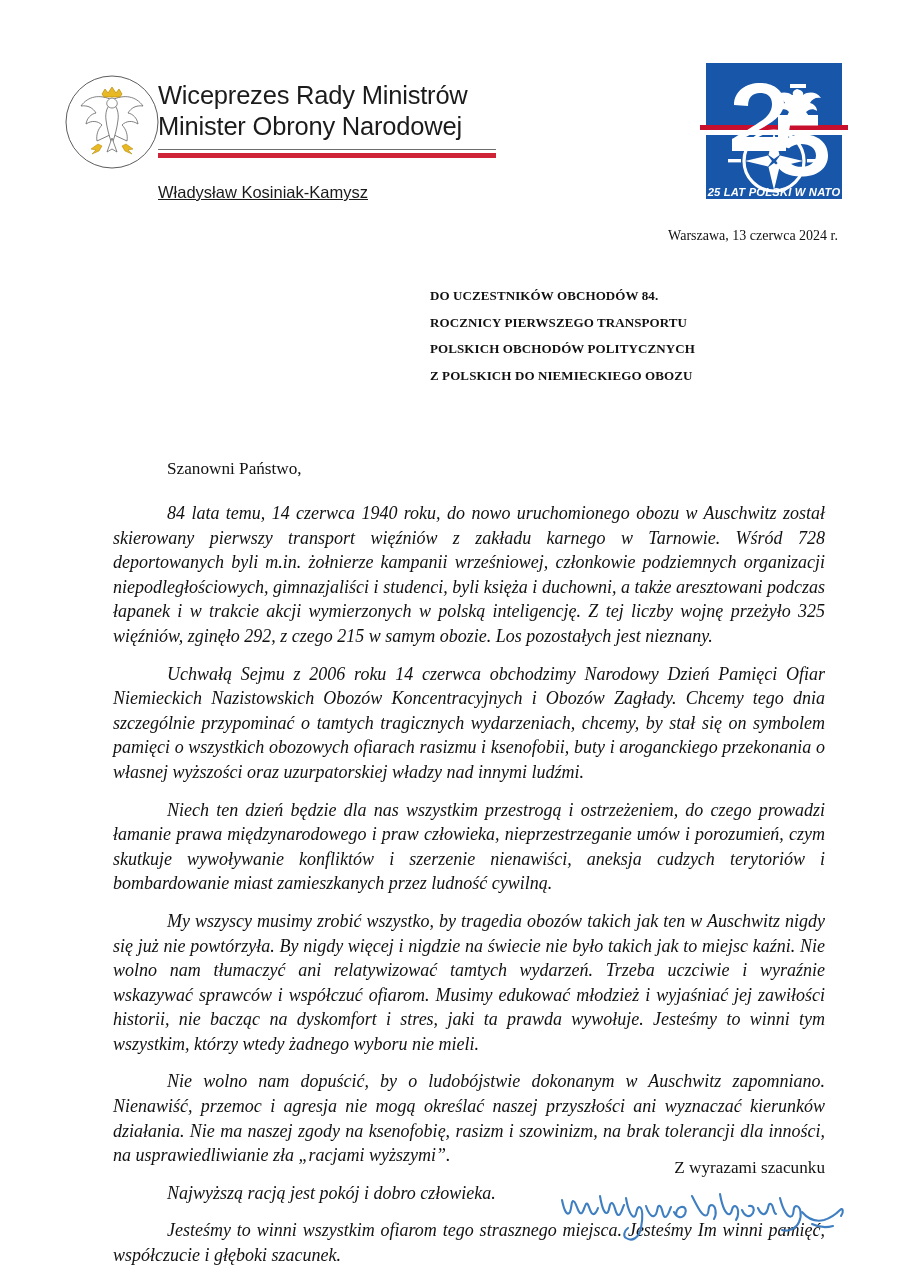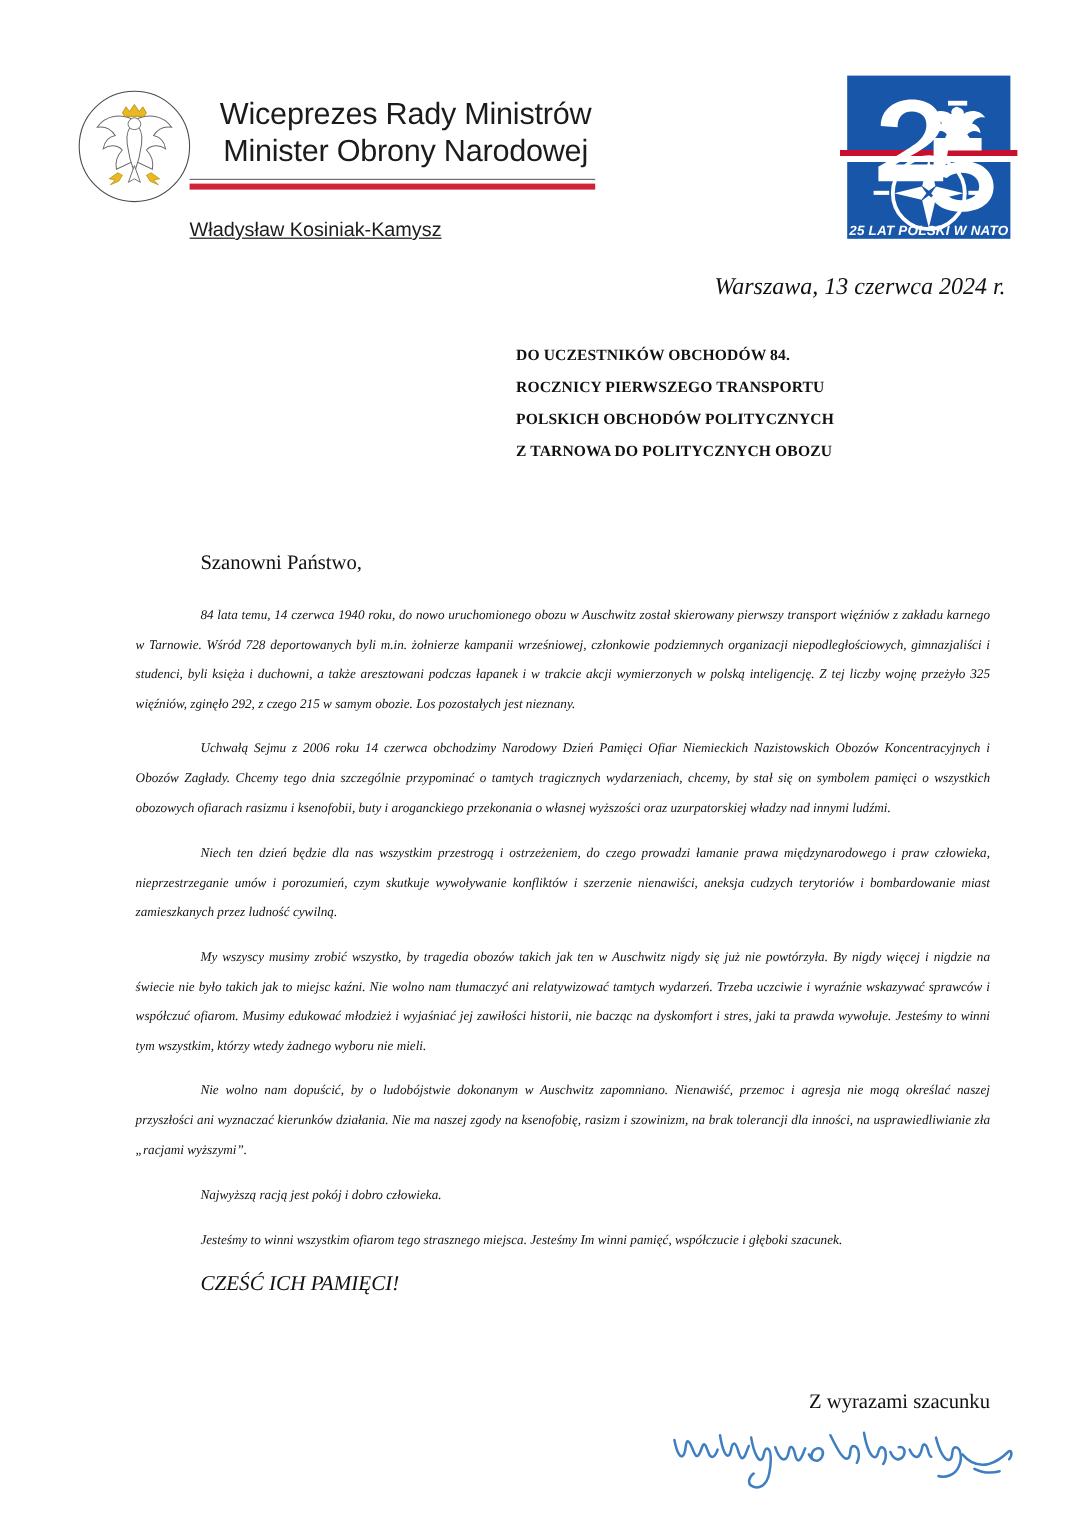--- a/index.html
+++ b/index.html
@@ -15,21 +15,20 @@
     color: #111111;
     overflow: hidden;
   }
 
   
   #letterhead {
     position: absolute;
     left: 0; top: 0;
     width: 900px;
     height: 225px;
-    text-align: center;
   }
 
   #emblem-block {
     position: absolute;
     left: 62px;
     top: 72px;
     width: 100px;
     height: 100px;
   }
 
@@ -83,22 +82,21 @@
     width: 148px;
     height: 148px;
     font-style: italic;
   }
 
   
   #date-line {
     position: absolute;
     right: 62px;
     top: 228px;
-    font-style: italic;
-    font-size: 20px;
+    font-size: 14px;
     white-space: nowrap;
   }
 
   
   #recipient-title {
     position: absolute;
     left: 430px;
     top: 283px;
     width: 400px;
     font-weight: bold;
@@ -117,21 +115,21 @@
     margin-top: 31px;
   }
   .salutation {
     font-size: 17.2px;
     margin: 0 0 22px 0;
     padding-left: 54px;
   }
   p.body-par {
     margin: 0 0 13px 0;
     font-style: italic;
-    font-size: 11px;
+    font-size: 18px;
     line-height: 24.6px;
     text-align: justify;
     text-justify: inter-word;
     text-indent: 54px;
     hyphens: none;
   }
   p.body-par.nojust {
     text-align: left;
   }
   #closing-shout {
@@ -242,21 +240,21 @@
     </svg>
   </div>
 </div>
 
 <div id="date-line">Warszawa, 13 czerwca 2024 r.</div>
 
 <div id="recipient-title">
   <div class="title-line">DO UCZESTNIKÓW OBCHODÓW 84.</div>
   <div class="title-line">ROCZNICY PIERWSZEGO TRANSPORTU</div>
   <div class="title-line">POLSKICH OBCHODÓW POLITYCZNYCH</div>
-  <div class="title-line">Z TARNOWA DO POLITYCZNYCH OBOZU</div>
+  <div class="title-line">Z POLSKICH DO NIEMIECKIEGO OBOZU</div>
 </div>
 
 <div id="letter-body">
   <p class="salutation">Szanowni Państwo,</p>
   <p class="body-par">84 lata temu, 14 czerwca 1940 roku, do nowo uruchomionego obozu w Auschwitz został skierowany pierwszy transport więźniów z zakładu karnego w Tarnowie. Wśród 728 deportowanych byli m.in. żołnierze kampanii wrześniowej, członkowie podziemnych organizacji niepodległościowych, gimnazjaliści i studenci, byli księża i duchowni, a także aresztowani podczas łapanek i w trakcie akcji wymierzonych w polską inteligencję. Z tej liczby wojnę przeżyło 325 więźniów, zginęło 292, z czego 215 w samym obozie. Los pozostałych jest nieznany.</p>
   <p class="body-par">Uchwałą Sejmu z 2006 roku 14 czerwca obchodzimy Narodowy Dzień Pamięci Ofiar Niemieckich Nazistowskich Obozów Koncentracyjnych i Obozów Zagłady. Chcemy tego dnia szczególnie przypominać o tamtych tragicznych wydarzeniach, chcemy, by stał się on symbolem pamięci o wszystkich obozowych ofiarach rasizmu i ksenofobii, buty i aroganckiego przekonania o własnej wyższości oraz uzurpatorskiej władzy nad innymi ludźmi.</p>
   <p class="body-par">Niech ten dzień będzie dla nas wszystkim przestrogą i ostrzeżeniem, do czego prowadzi łamanie prawa międzynarodowego i praw człowieka, nieprzestrzeganie umów i porozumień, czym skutkuje wywoływanie konfliktów i szerzenie nienawiści, aneksja cudzych terytoriów i bombardowanie miast zamieszkanych przez ludność cywilną.</p>
   <p class="body-par">My wszyscy musimy zrobić wszystko, by tragedia obozów takich jak ten w Auschwitz nigdy się już nie powtórzyła. By nigdy więcej i nigdzie na świecie nie było takich jak to miejsc kaźni. Nie wolno nam tłumaczyć ani relatywizować tamtych wydarzeń. Trzeba uczciwie i wyraźnie wskazywać sprawców i współczuć ofiarom. Musimy edukować młodzież i wyjaśniać jej zawiłości historii, nie bacząc na dyskomfort i stres, jaki ta prawda wywołuje. Jesteśmy to winni tym wszystkim, którzy wtedy żadnego wyboru nie mieli.</p>
   <p class="body-par">Nie wolno nam dopuścić, by o ludobójstwie dokonanym w Auschwitz zapomniano. Nienawiść, przemoc i agresja nie mogą określać naszej przyszłości ani wyznaczać kierunków działania. Nie ma naszej zgody na ksenofobię, rasizm i szowinizm, na brak tolerancji dla inności, na usprawiedliwianie zła „racjami wyższymi”.</p>
   <p class="body-par nojust">Najwyższą racją jest pokój i dobro człowieka.</p>

